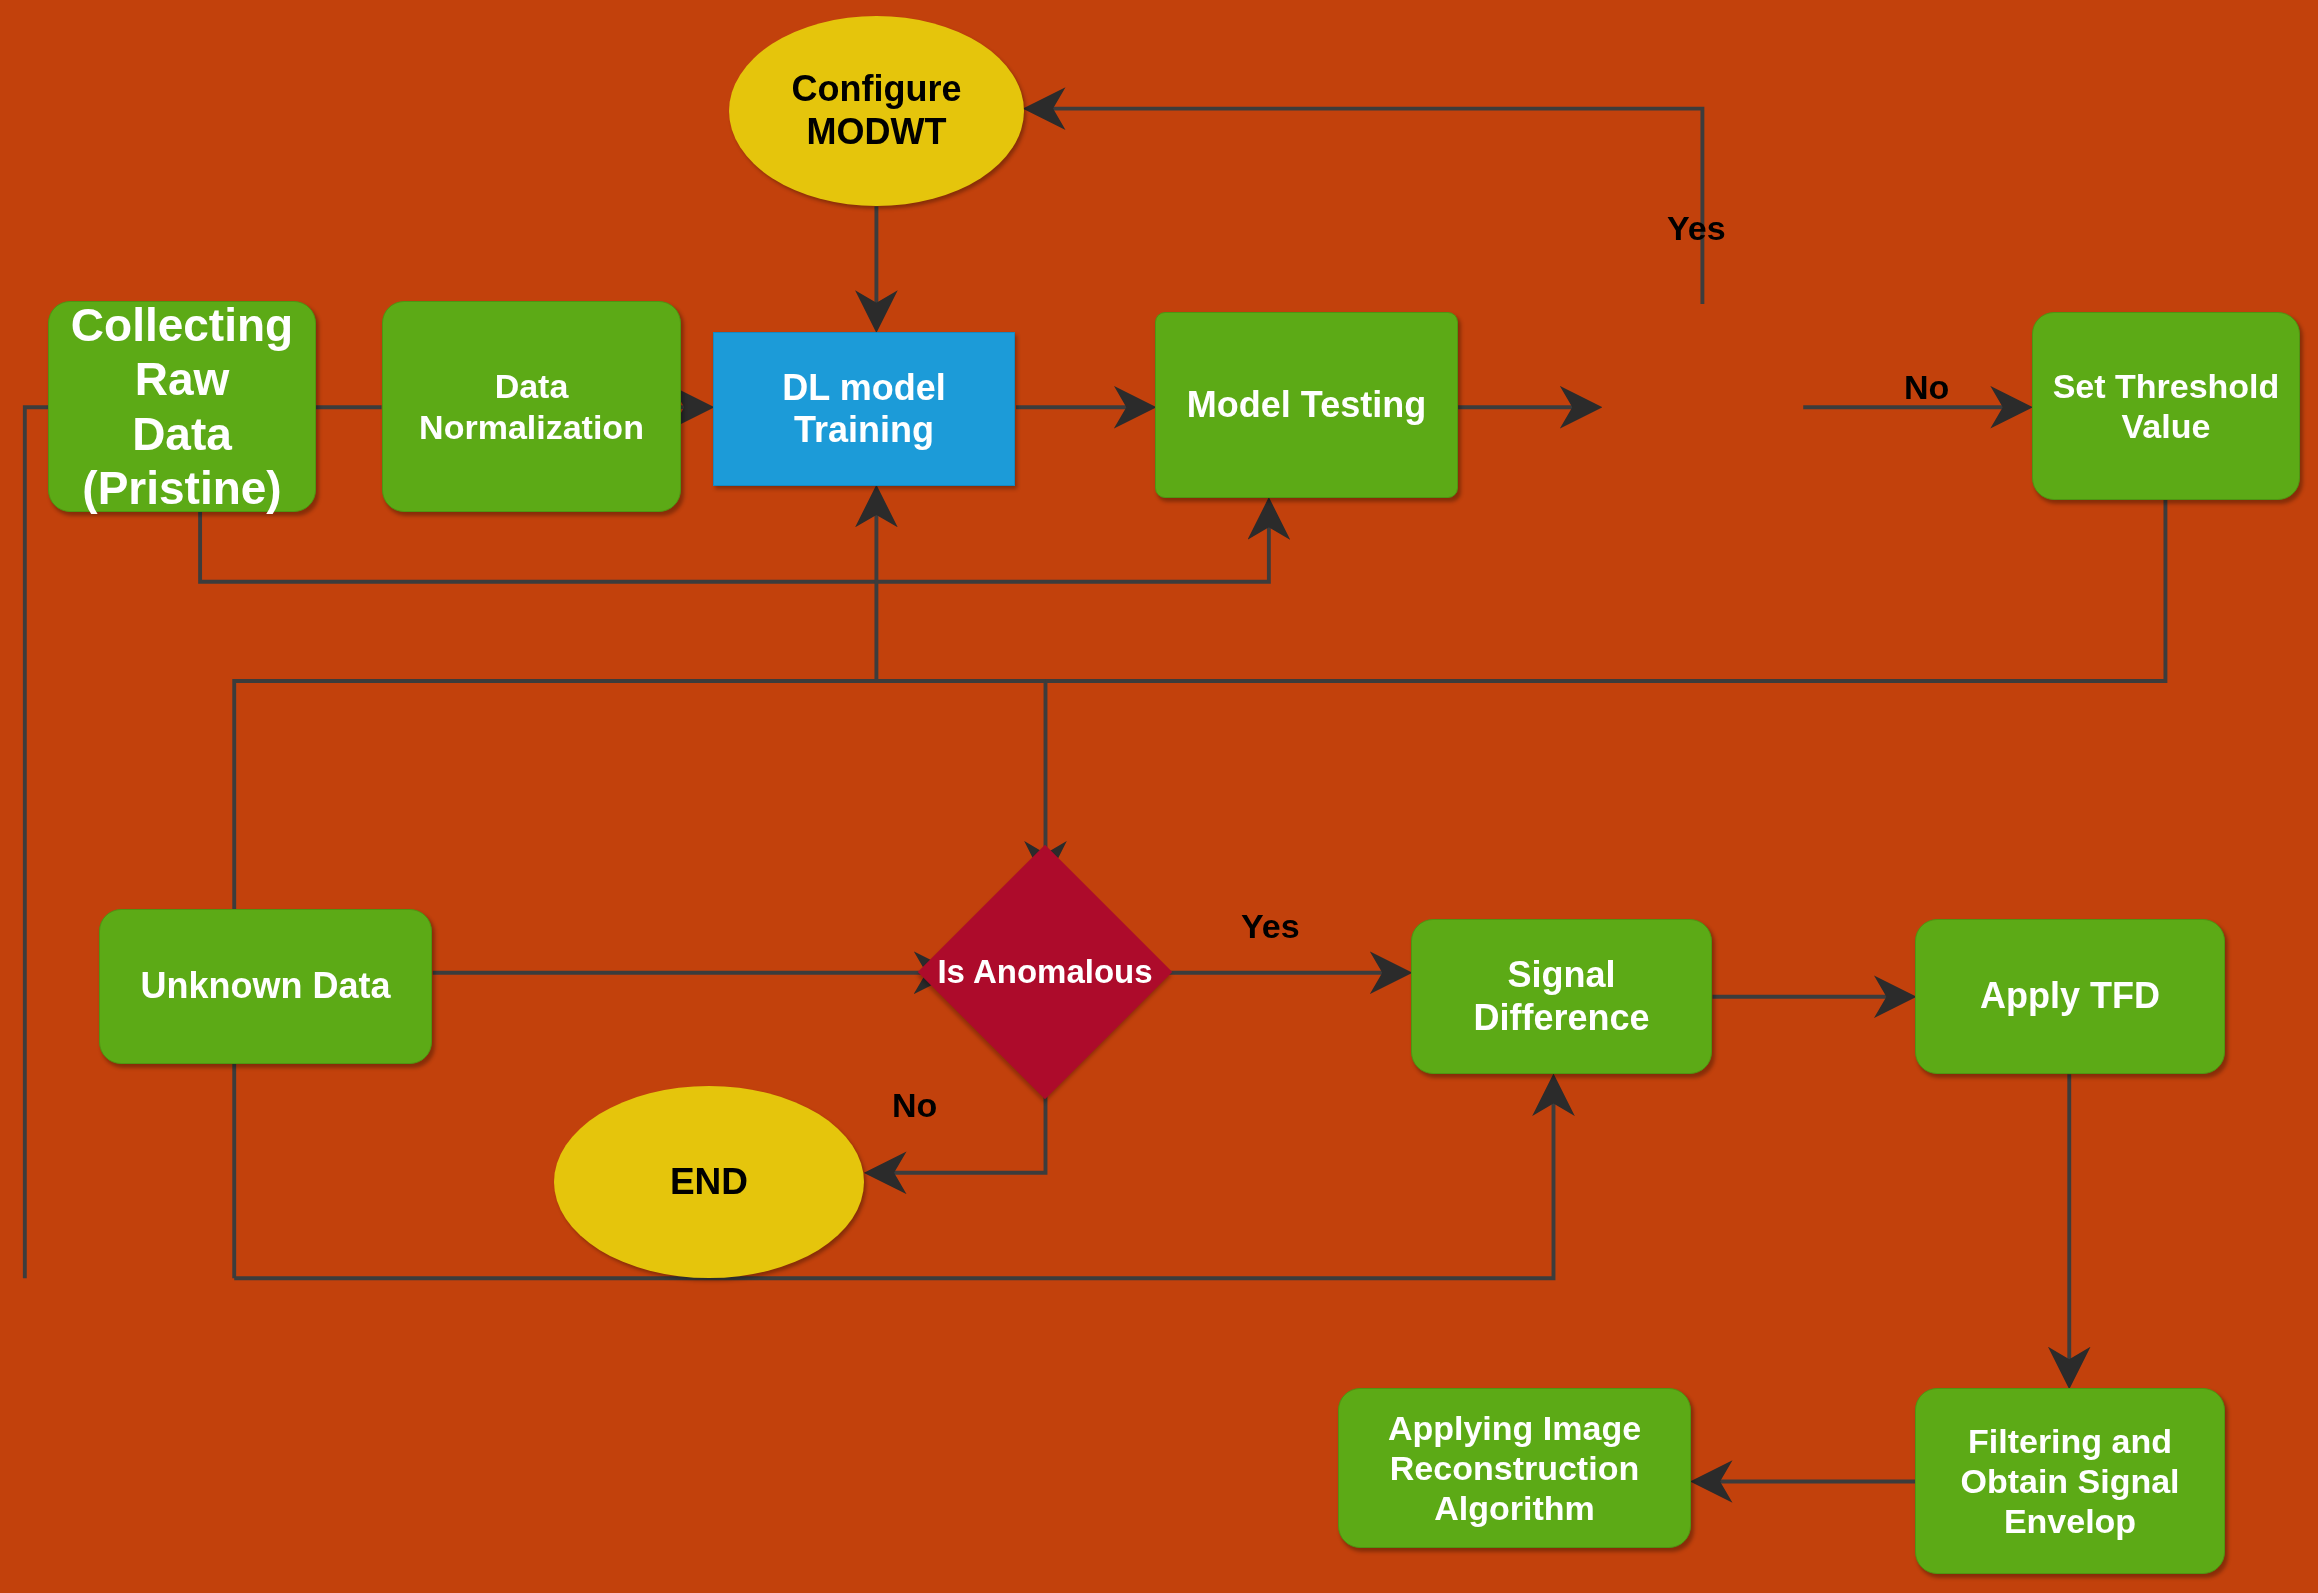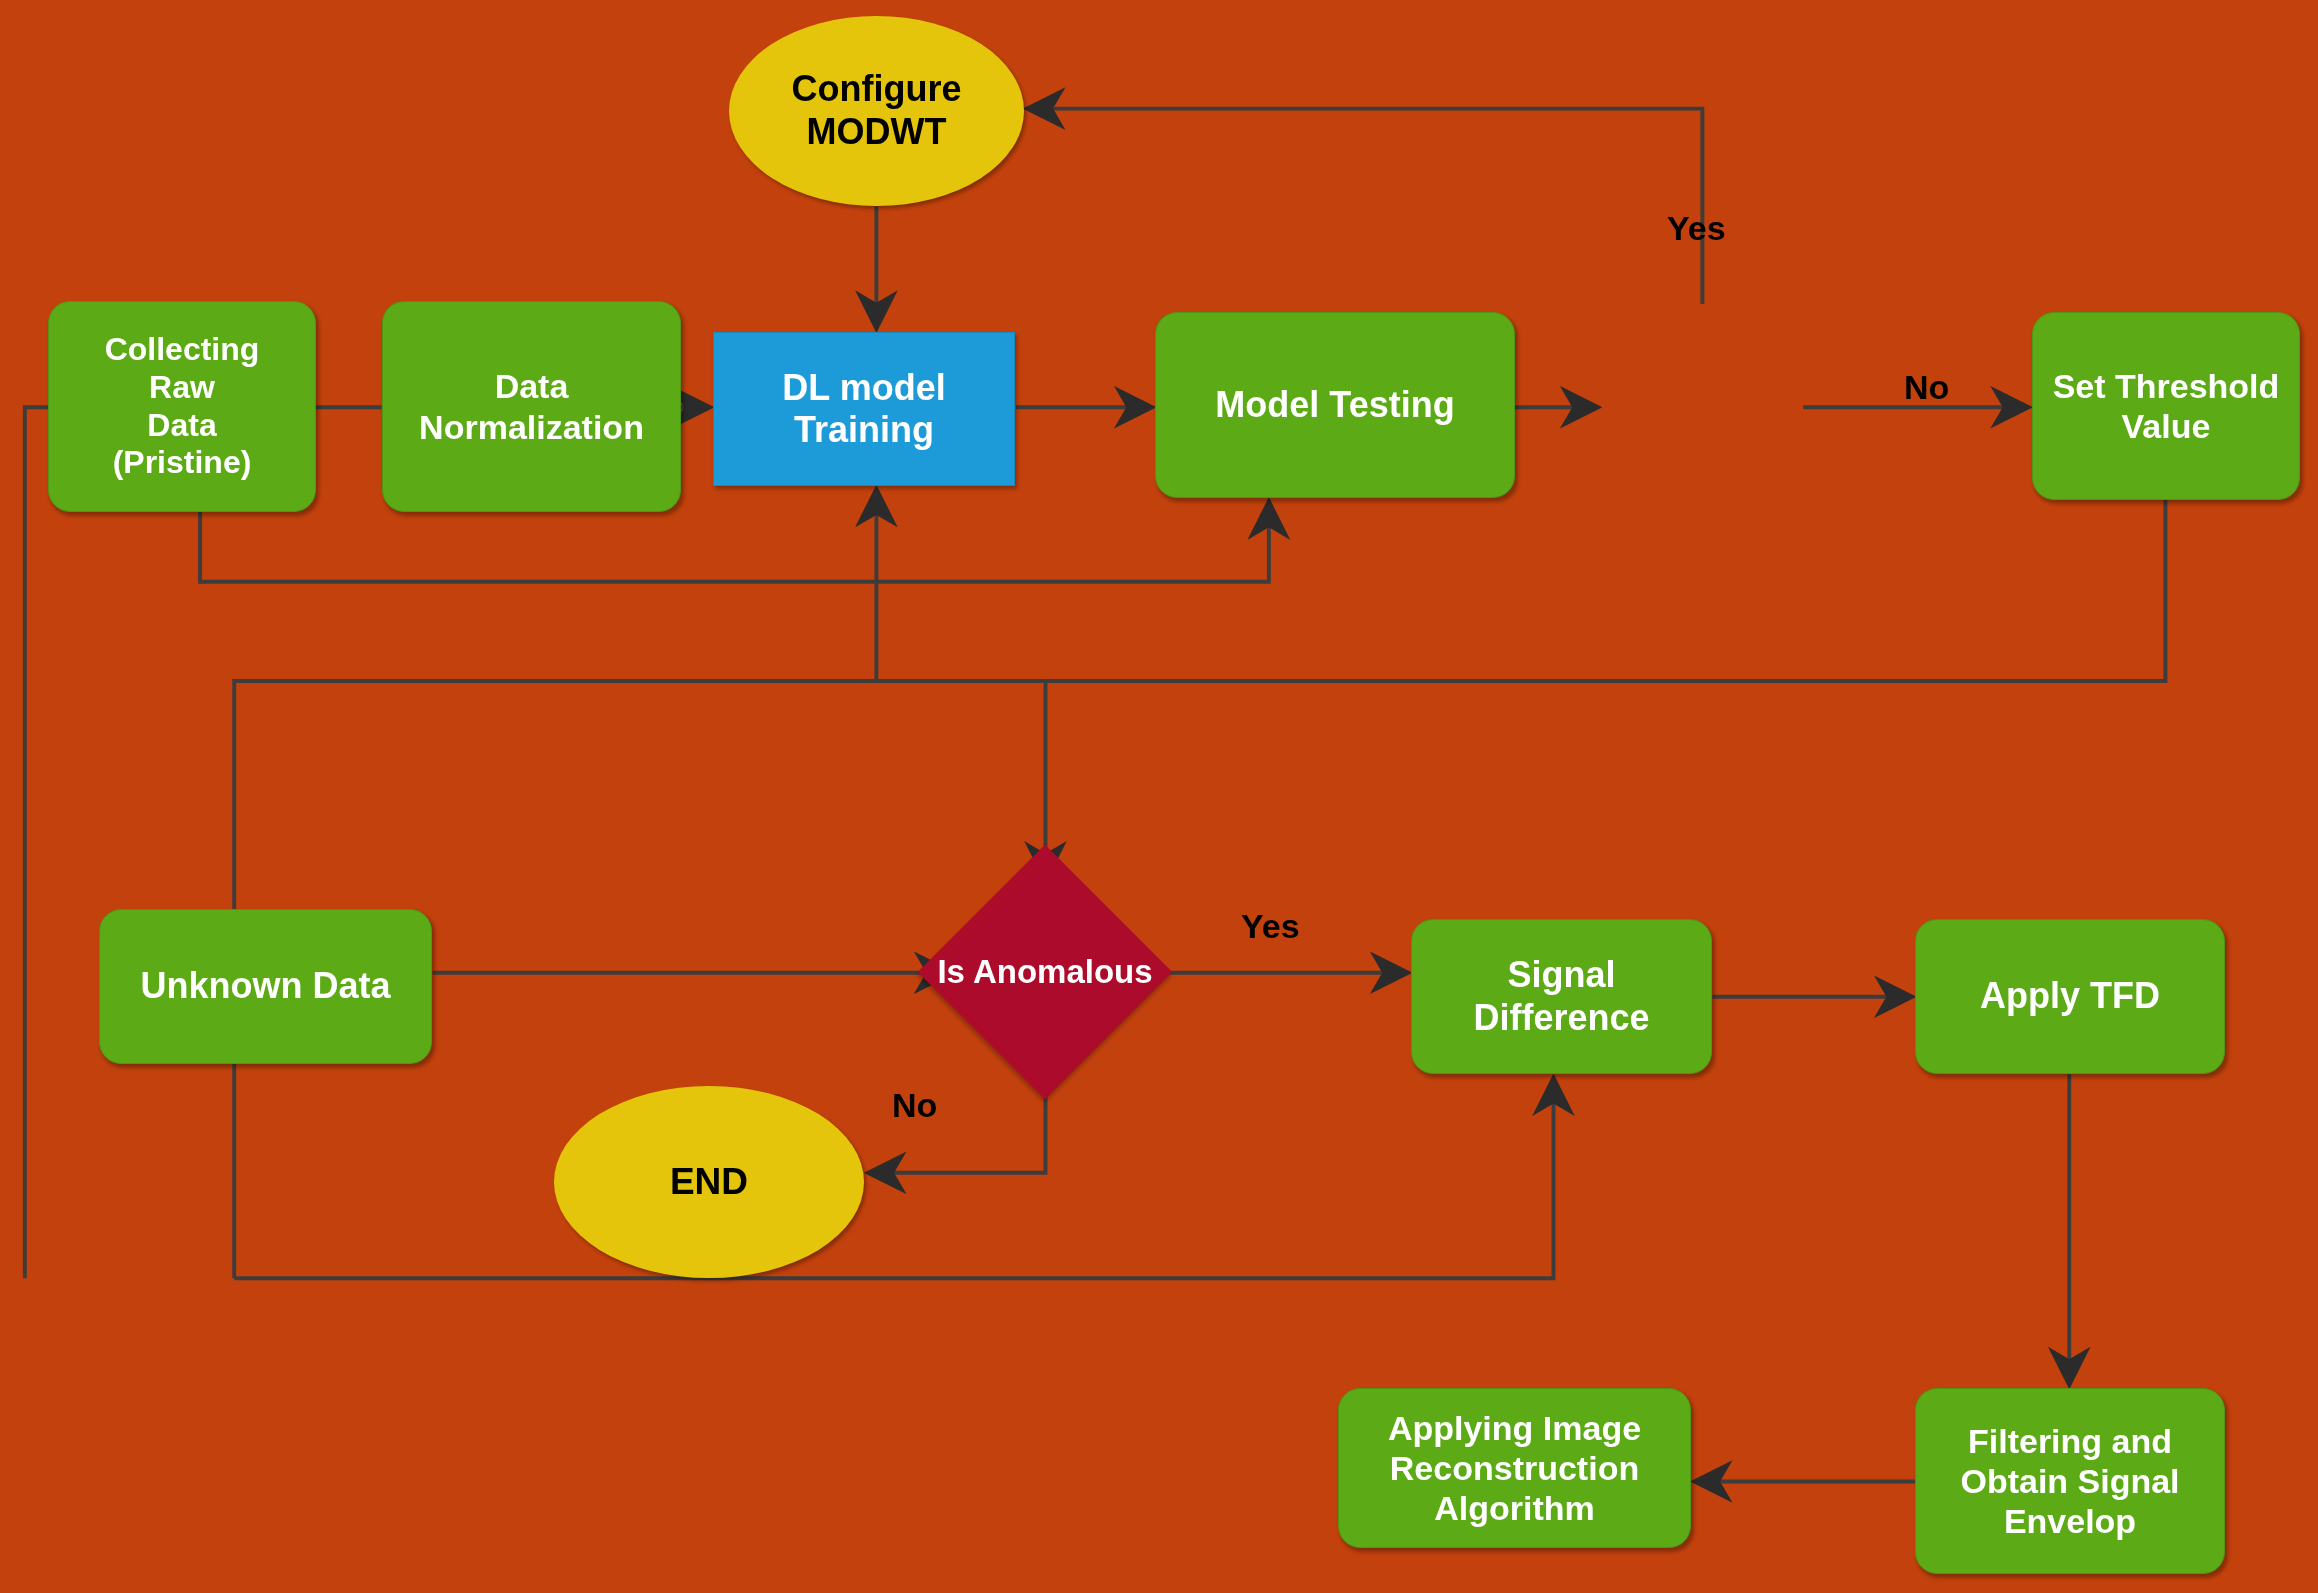--- a/index.html
+++ b/index.html
@@ -122,32 +122,32 @@
       <path d="M2470,1910 L2188,1910" marker-end="url(#ah)"></path>
 
       <path d="M302,1648 L2003,1648 L2003,1393" marker-end="url(#ah)"></path>
 
     </g>
   </svg>
 
   <div class="node terminator" style="left:729px; top:15.5px; width:295px; height:190px; font-size:36px;">Configure
 MODWT</div>
 
-  <div class="node proc proc-green" style="left:48px; top:301px; width:268px; height:211px; font-size:32px;">Collecting
+  <div class="node proc proc-green" style="left:48px; top:301px; width:268px; height:211px; font-size:46px;">Collecting
 Raw
 Data
 (Pristine)</div>
 
   <div class="node proc proc-green" style="left:382px; top:301px; width:299px; height:211px; font-size:34px;">Data
 Normalization</div>
 
   <div class="node proc proc-blue" style="left:713px; top:332px; width:302px; height:154px; font-size:36px;">DL model
 Training</div>
 
-  <div class="node proc proc-green" style="left:1155px; top:312px; width:360px; height:186px; font-size:36px;">Model Testing</div>
+  <div class="node proc proc-green" style="left:1155px; top:312px; width:303px; height:186px; font-size:36px;border-radius:10px;">Model Testing</div>
 
 
   <div class="node proc proc-green" style="left:99px; top:909px; width:333px; height:155px; font-size:36px;">Unknown Data</div>
 
   <div class="node proc proc-green" style="left:2032px; top:312px; width:268px; height:188px; font-size:34px;">Set Threshold
 Value</div>
 
   <div class="node decision" style="left:955px; top:882px; width:180px; height:180px; font-size:33px;">
     <span class="dia"></span>
     <span style="white-space:nowrap;">Is Anomalous</span>

